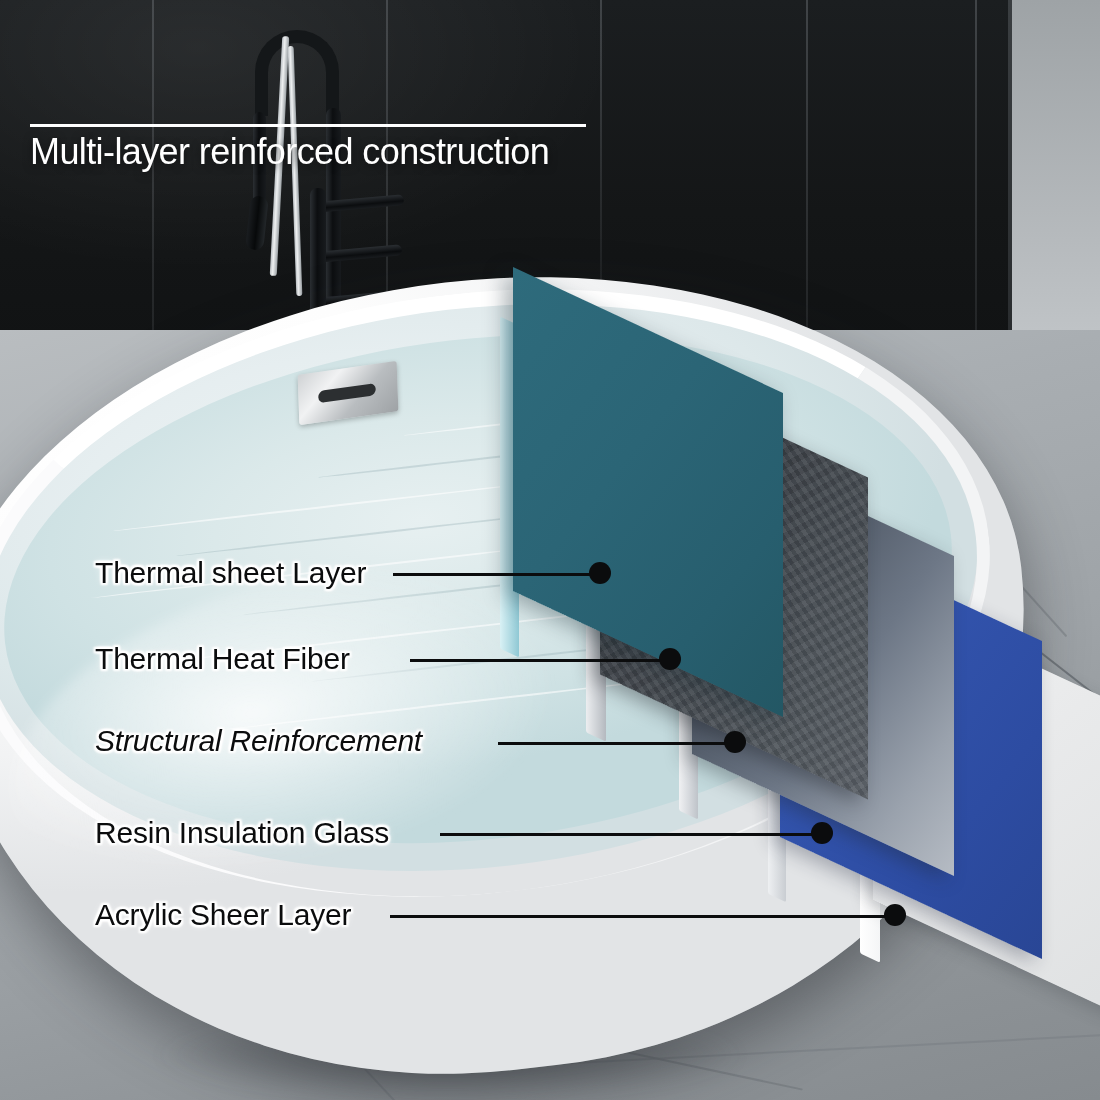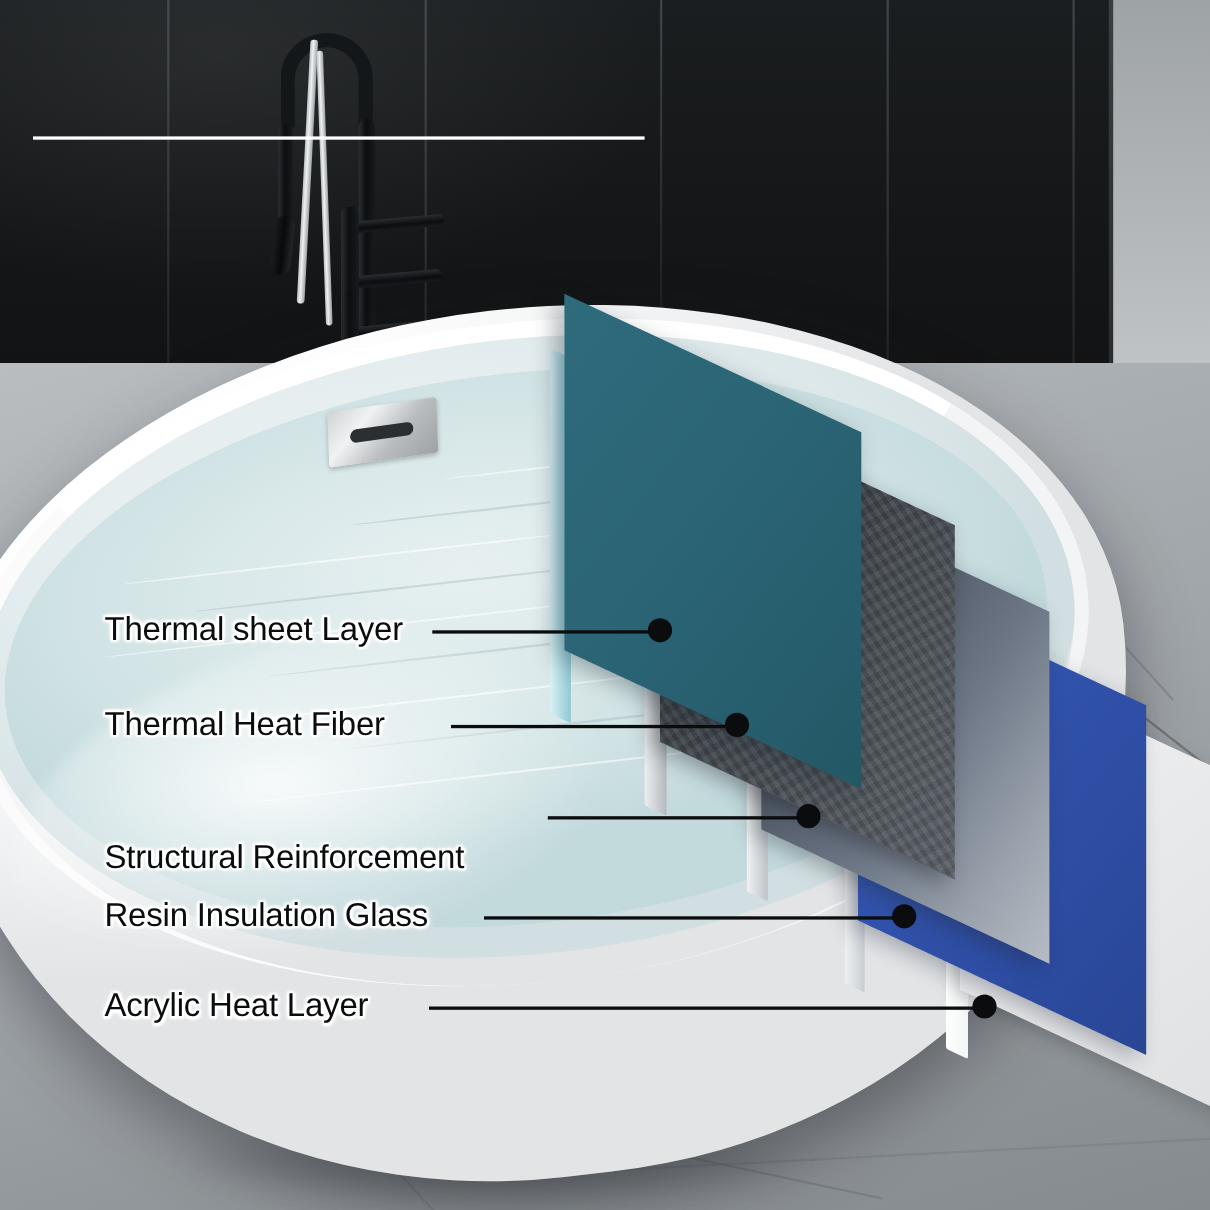--- a/index.html
+++ b/index.html
@@ -267,32 +267,33 @@
     <div class="dot" style="left:589px;top:562px;"></div>
   </div>
 
   <div>
     <div class="callout-label" style="left:95px;top:642px;">Thermal Heat Fiber</div>
     <div class="leader" style="left:410px;top:659px;width:265px;"></div>
     <div class="dot" style="left:659px;top:648px;"></div>
   </div>
 
   <div>
-    <div class="callout-label" style="left:95px;top:763px;">Structural Reinforcement</div>
+    <div class="callout-label" style="left:95px;top:724px;font-style:italic;">Structural Reinforcement</div>
     <div class="leader" style="left:498px;top:742px;width:242px;"></div>
     <div class="dot" style="left:724px;top:731px;"></div>
   </div>
 
   <div>
     <div class="callout-label" style="left:95px;top:816px;">Resin Insulation Glass</div>
     <div class="leader" style="left:440px;top:833px;width:387px;"></div>
     <div class="dot" style="left:811px;top:822px;"></div>
   </div>
 
   <div>
-    <div class="callout-label" style="left:95px;top:898px;">Acrylic Heat Layer</div>
+    <div class="callout-label" style="left:95px;top:898px;">Acrylic Sheer Layer</div>
     <div class="leader" style="left:390px;top:915px;width:510px;"></div>
     <div class="dot" style="left:884px;top:904px;"></div>
   </div>
 
   <div class="rule"></div>
+  <div class="subtitle">Multi-layer reinforced construction</div>
 
 </div>
 
 </body></html>

